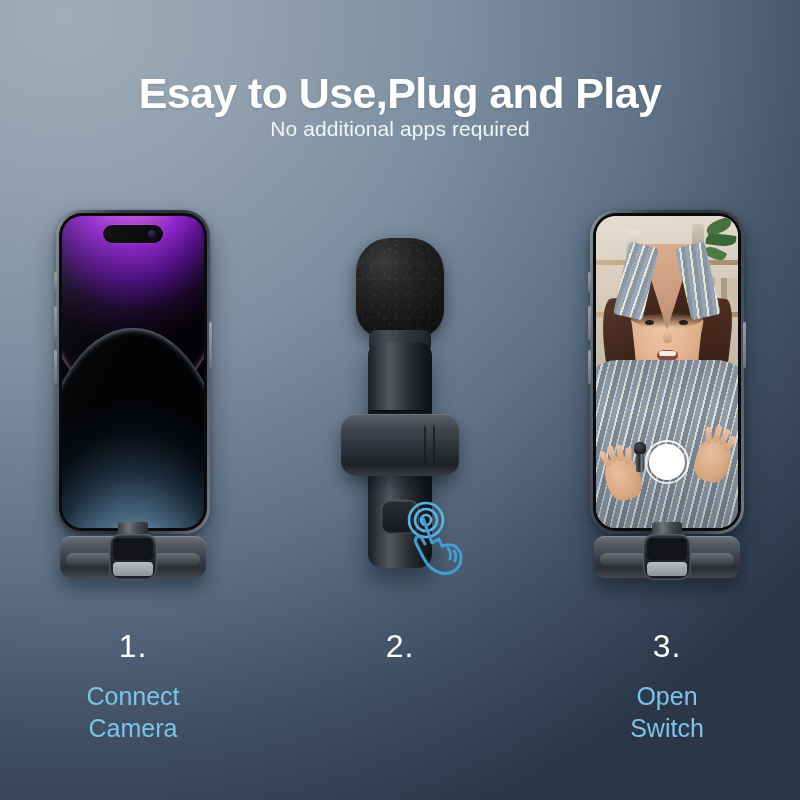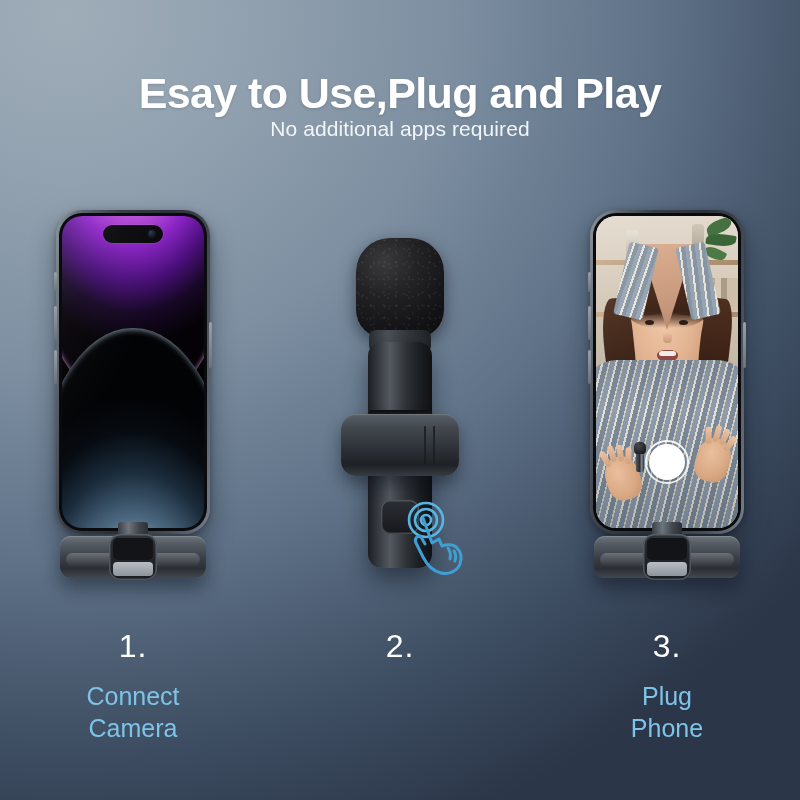--- a/index.html
+++ b/index.html
@@ -610,19 +610,19 @@
         <span>Connect</span>
         <span>Camera</span>
       </div>
     </div>
     <div class="cap cap-2">
       <div class="cap-num">2.</div>
     </div>
     <div class="cap cap-3">
       <div class="cap-num">3.</div>
       <div class="cap-label">
-        <span>Plug</span>
-        <span>Phone</span>
+        <span>Open</span>
+        <span>Switch</span>
       </div>
     </div>
   </div>
 
 </div>
 
 </body></html>

